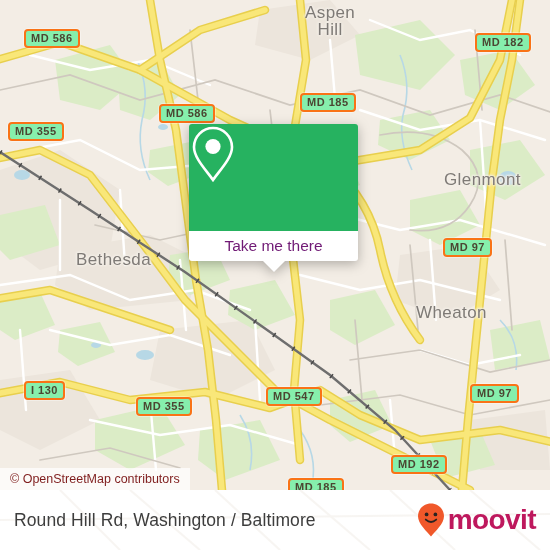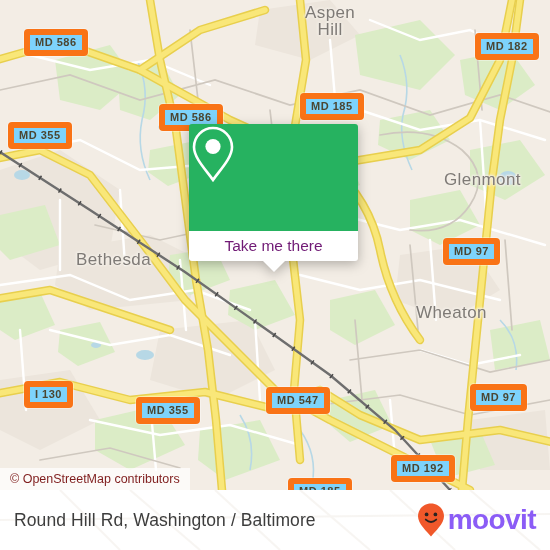--- a/index.html
+++ b/index.html
@@ -18,21 +18,21 @@
   .place{
     position:absolute;color:#7e7a76;font-size:17px;font-weight:400;
     letter-spacing:.4px;white-space:nowrap;text-align:center;
     text-shadow:0 0 3px #f4efe8,0 0 3px #f4efe8,1px 1px 2px #f4efe8,-1px -1px 2px #f4efe8;
     line-height:1.05;
   }
   .place.two{line-height:1.0;}
 
   
   .shield{
-    position:absolute;background:#7dd3fc;border:6px solid #f97316;border-radius:4px;
+    position:absolute;background:#86efac;border:2px solid #f97316;border-radius:4px;
     color:#4b4632;font-size:11px;font-weight:700;letter-spacing:.5px;
     padding:1px 5px 2px 5px;white-space:nowrap;
     box-shadow:0 0 0 1px rgba(255,255,255,.35);
   }
 
   
   #osm{
     position:absolute;left:0;bottom:0;height:22px;line-height:22px;
     padding:0 10px;background:rgba(255,255,255,.72);
     color:#7f1d1d;font-size:12.5px;white-space:nowrap;
@@ -63,21 +63,21 @@
     position:absolute;left:0;top:490px;width:550px;height:60px;
     background:#ffffff;display:flex;align-items:center;
     justify-content:space-between;padding:12px 14px;box-sizing:border-box;
     overflow:hidden;
   }
   #footer-ghost{position:absolute;left:0;top:0;width:550px;height:60px;opacity:.5;}
   #footer-title{
     position:relative;color:#3d3d3d;font-size:17.5px;letter-spacing:.1px;white-space:nowrap;
   }
   #brand{position:relative;display:flex;align-items:center;gap:2px;}
-  #brand-word{color:#8b5cf6;font-size:28px;font-weight:700;letter-spacing:-.6px;line-height:1;}
+  #brand-word{color:#be185d;font-size:28px;font-weight:700;letter-spacing:-.6px;line-height:1;}
 </style>
 </head>
 <body>
 
 <div id="app">
 
   <div id="map">
     <svg width="550" height="490" viewBox="0 0 550 490">
       <rect x="0" y="0" width="550" height="490" fill="#f3ede5"></rect>
 

